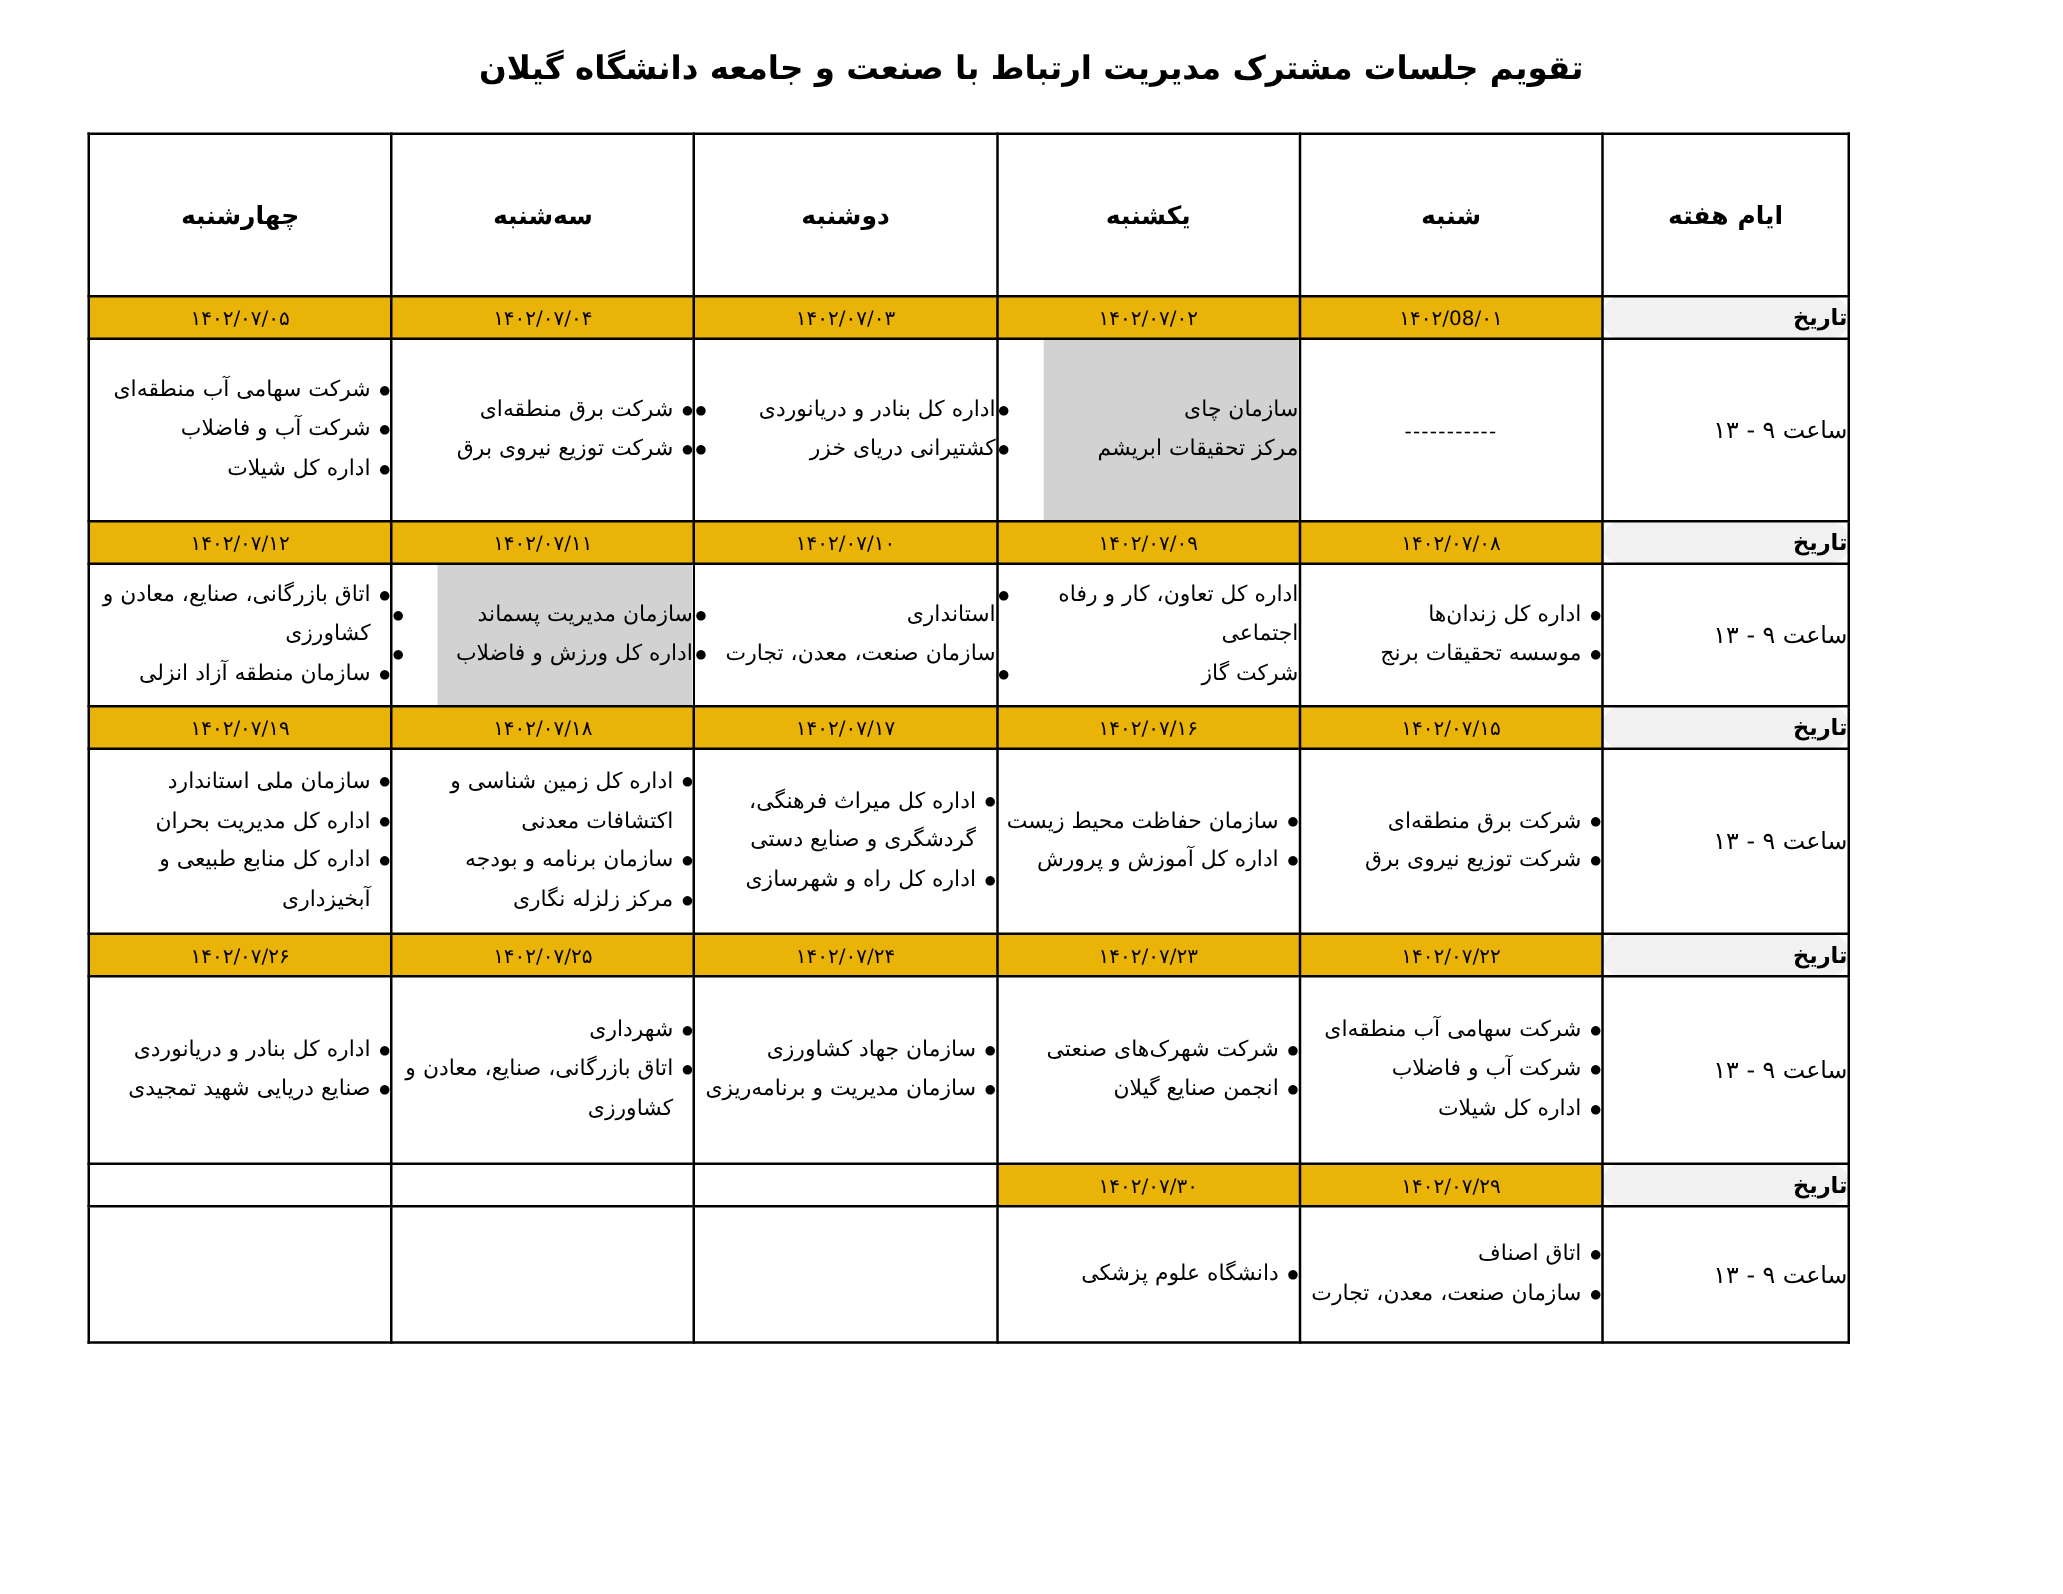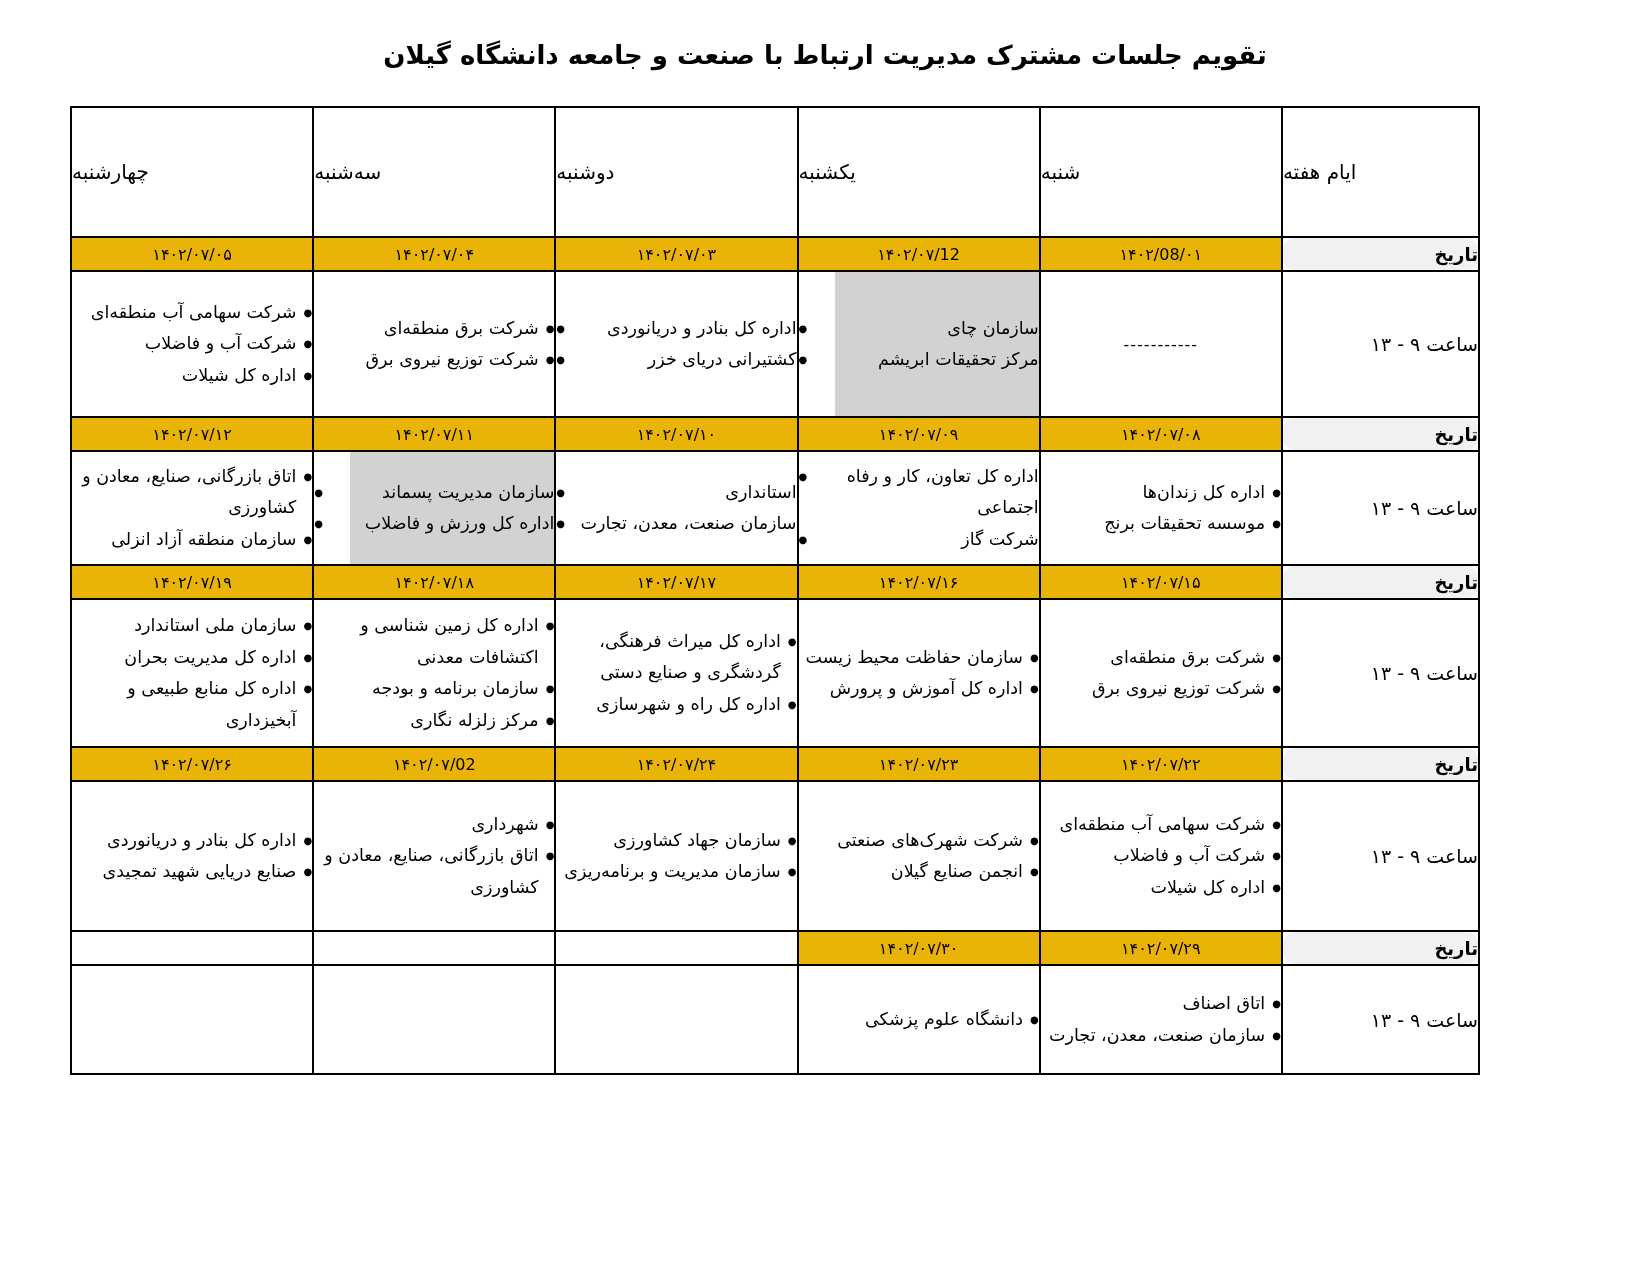--- a/index.html
+++ b/index.html
@@ -27,22 +27,22 @@
     border:2px solid #000;
     padding:0;
     vertical-align:middle;
   }
   col.c-label { width:197px; }
   col.c-day   { width:242px; }
 
   th.day-head {
     height:128px;
     font-size:20px;
-    font-weight:normal;
-    text-align:left;
+    font-weight:bold;
+    text-align:center;
     background:#fff;
   }
   tr.date-row { height:34px; }
   td.date-cell {
     background:#eab308;
     text-align:center;
     font-size:16px;
   }
   td.date-cell.empty { background:#ffffff; }
   td.date-label {
@@ -126,21 +126,21 @@
     <th class="day-head">شنبه</th>
     <th class="day-head">یکشنبه</th>
     <th class="day-head">دوشنبه</th>
     <th class="day-head">سه‌شنبه</th>
     <th class="day-head">چهارشنبه</th>
   </tr>
 
   <tr class="date-row">
     <td class="date-label">تاریخ</td>
     <td class="date-cell"><span dir="ltr">۱۴۰۲/08/۰۱</span></td>
-    <td class="date-cell"><span dir="ltr">۱۴۰۲/۰۷/12</span></td>
+    <td class="date-cell"><span dir="ltr">۱۴۰۲/۰۷/۰۲</span></td>
     <td class="date-cell"><span dir="ltr">۱۴۰۲/۰۷/۰۳</span></td>
     <td class="date-cell"><span dir="ltr">۱۴۰۲/۰۷/۰۴</span></td>
     <td class="date-cell"><span dir="ltr">۱۴۰۲/۰۷/۰۵</span></td>
   </tr>
   <tr class="r1">
     <td class="time-label">ساعت ۹ - ۱۳</td>
     <td class="cell dash-cell"><span>-----------</span></td>
     <td class="cell gray blt-left">
           <div class="item">
             <span class="blt">●</span>
@@ -317,21 +317,21 @@
             <span class="txt">اداره کل منابع طبیعی و آبخیزداری</span>
           </div>
         </td>
   </tr>
 
   <tr class="date-row">
     <td class="date-label">تاریخ</td>
     <td class="date-cell"><span dir="ltr">۱۴۰۲/۰۷/۲۲</span></td>
     <td class="date-cell"><span dir="ltr">۱۴۰۲/۰۷/۲۳</span></td>
     <td class="date-cell"><span dir="ltr">۱۴۰۲/۰۷/۲۴</span></td>
-    <td class="date-cell"><span dir="ltr">۱۴۰۲/۰۷/02</span></td>
+    <td class="date-cell"><span dir="ltr">۱۴۰۲/۰۷/۲۵</span></td>
     <td class="date-cell"><span dir="ltr">۱۴۰۲/۰۷/۲۶</span></td>
   </tr>
   <tr class="r4">
     <td class="time-label">ساعت ۹ - ۱۳</td>
     <td class="cell">
           <div class="item">
             <span class="blt">●</span>
             <span class="txt">شرکت سهامی آب منطقه‌ای</span>
           </div>
           <div class="item">

